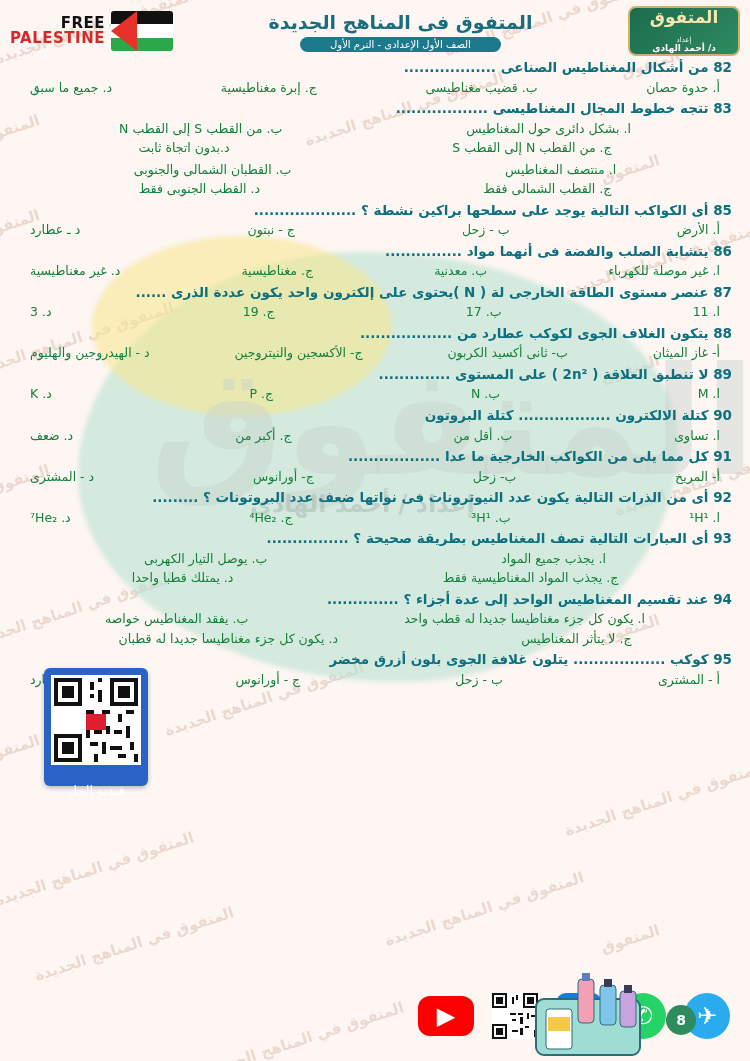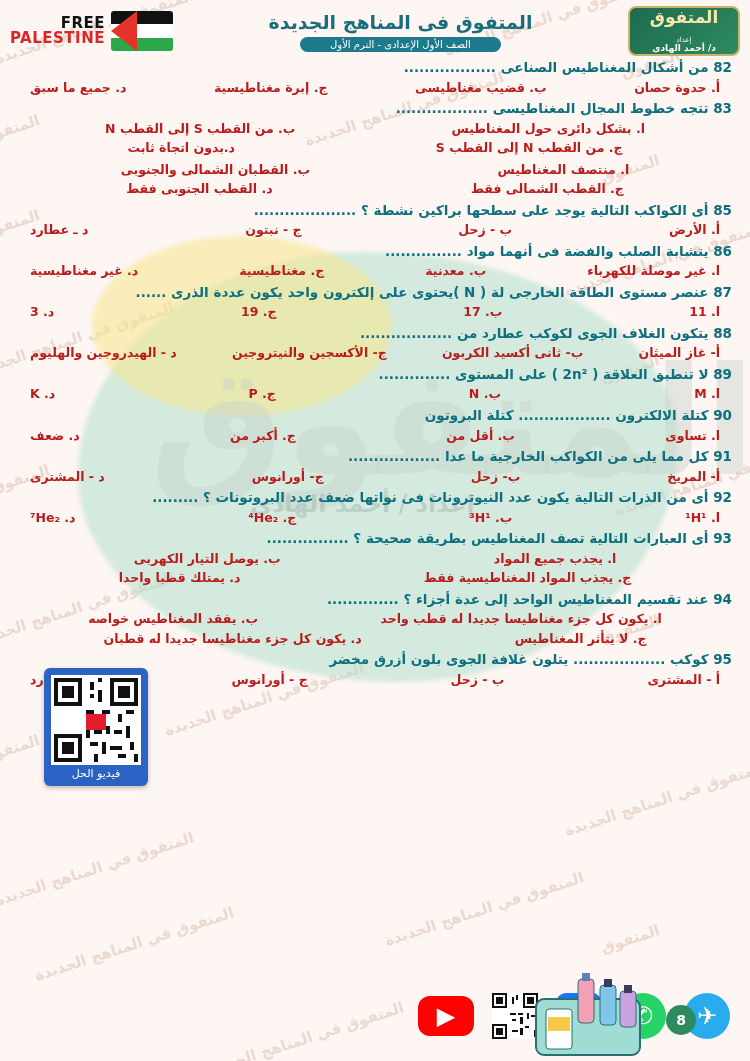--- a/index.html
+++ b/index.html
@@ -131,41 +131,41 @@
   .opts {
     display:flex;
     flex-direction: row;
     justify-content: space-between;
     gap: 6px;
     padding: 1px 16px 1px 16px;
     line-height:1.4;
   }
   .opt {
     font-size: 12.5px;
-    font-weight: bold;
-    color: #b91c1c;
+    font-weight: normal;
+    color: #15803d;
     white-space: nowrap;
   }
   .opts.two .opt { flex: 0 0 auto; }
   .opts.two { justify-content: space-around; }
   .opts.wide { justify-content: space-between; }
 
   
   .qr-card {
     position:absolute;
     left: 44px; top: 668px;
     width: 104px; height: 118px;
     background: #2b63c4;
     border-radius: 6px;
     z-index: 4;
     padding: 7px 7px 2px 7px;
     box-shadow: 0 2px 5px rgba(0,0,0,.25);
   }
   .qr-card .qr-img { width: 90px; height: 90px; background:#fff; padding:3px; }
-  .qr-card .cap { color:#fff; font-size:11px; text-align:center; margin-top:2px; }
+  .qr-card .cap { color:#fff; font-size:13px; text-align:center; margin-top:18px; }
 
   
   .footer {
     position:absolute; left:0; right:0; bottom:0;
     height: 90px;
     z-index: 4;
     display:flex; align-items:center; gap:18px;
     padding: 0 20px;
   }
   .soc { width:46px; height:46px; border-radius:10px; display:flex; align-items:center; justify-content:center; color:#fff; font-size:24px; font-weight:bold;}

